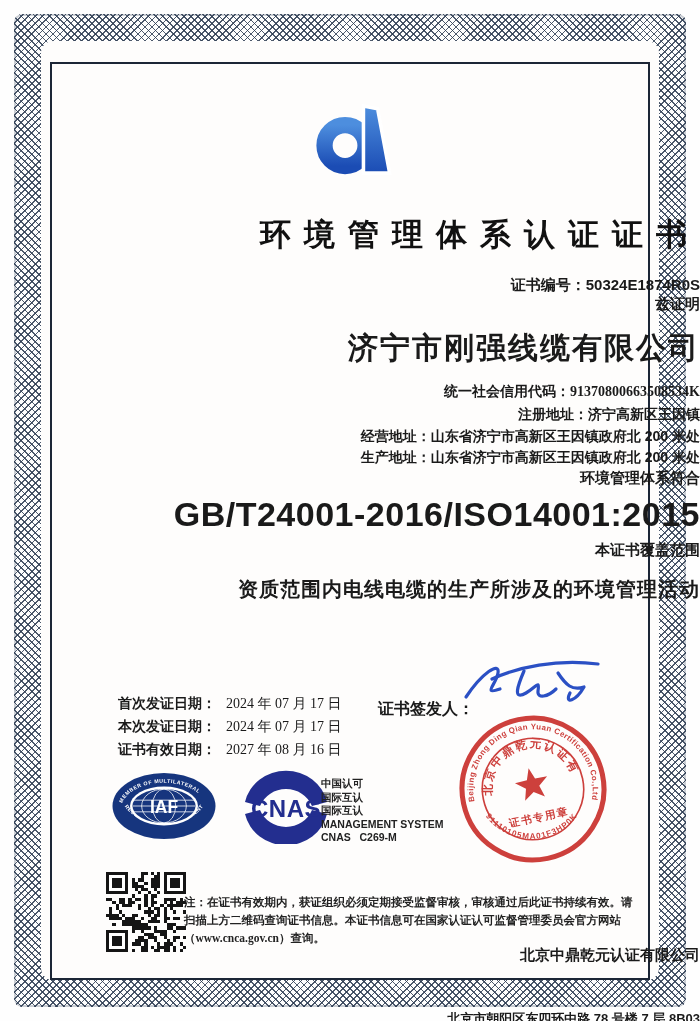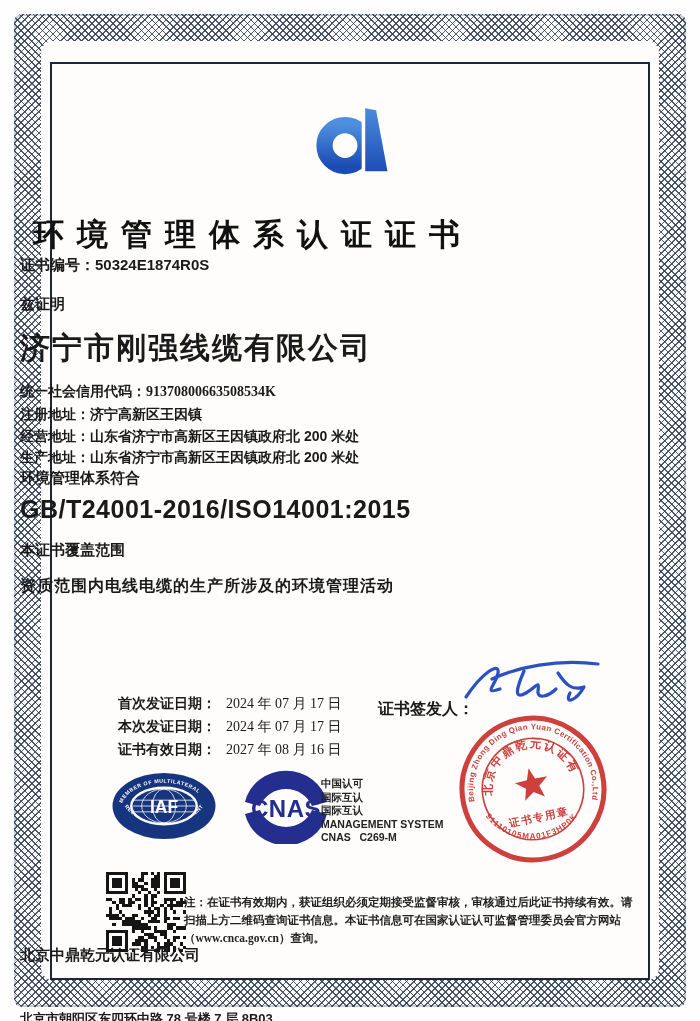--- a/index.html
+++ b/index.html
@@ -15,32 +15,32 @@
       repeating-linear-gradient(45deg, rgba(45,60,82,.85) 0 1.2px, transparent 1.2px 5px),
       repeating-linear-gradient(-45deg, rgba(45,60,82,.85) 0 1.2px, transparent 1.2px 5px);
     box-shadow:0 0 0 2px rgba(45,60,82,.25) inset;
   }
   .band::after{content:"";position:absolute;inset:27px;background:#fefdfc;border-radius:12px;}
   
   .frame{
     position:absolute;left:50px;right:50px;top:62px;bottom:41px;
     border:2.5px solid #1c2636;
   }
-  .abs{position:absolute;left:0;right:0;text-align:left;padding-left:20px;}
+  .abs{position:absolute;left:0;right:0;text-align:right;}
   .logo{position:absolute;left:50%;transform:translateX(-50%);top:92px;}
   .title{top:214px;font-size:31px;font-weight:700;letter-spacing:13px;text-indent:13px;color:#111;}
-  .certno{top:256px;font-size:15px;font-weight:700;}
+  .certno{top:276px;font-size:15px;font-weight:700;}
   .statement{top:295px;font-size:15px;font-weight:700;}
   .company{top:328px;font-size:30px;font-weight:700;letter-spacing:2px;}
   .credit{top:383px;font-size:14px;font-weight:600;font-family:"Liberation Serif",serif;}
   .addr{top:404px;font-size:14px;font-weight:700;line-height:21.5px;}
   .conform{top:469px;font-size:15px;font-weight:700;font-family:Liberation Mono, monospace;}
-  .standard{top:495px;font-size:25px;font-weight:700;letter-spacing:.5px;}
+  .standard{top:495px;font-size:34px;font-weight:700;letter-spacing:.5px;}
   .scope-label{top:541px;font-size:15px;font-weight:700;}
-  .scope{top:576px;font-size:16px;font-weight:700;letter-spacing:1px;}
+  .scope{top:576px;font-size:20px;font-weight:700;letter-spacing:1px;}
   .dates{position:absolute;left:118px;top:692px;font-family:"Liberation Serif",serif;font-size:14px;}
   .dates .row{display:flex;line-height:23px;}
   .dates .lbl{font-weight:700;margin-right:10px;}
   .signer{position:absolute;left:378px;top:699px;font-size:16px;font-weight:700;font-family:"Liberation Serif",serif;}
   .signature{position:absolute;left:448px;top:645px;}
   .seal{position:absolute;left:457px;top:713px;transform:rotate(-12deg);opacity:.92;}
   .iaf{position:absolute;left:110px;top:772px;}
   .cnas{position:absolute;left:238px;top:770px;}
   .cnas-lines{position:absolute;left:321px;top:777px;font-size:10.5px;font-weight:700;line-height:13.5px;color:#222;}
   .cnas-lines div{white-space:pre;}

